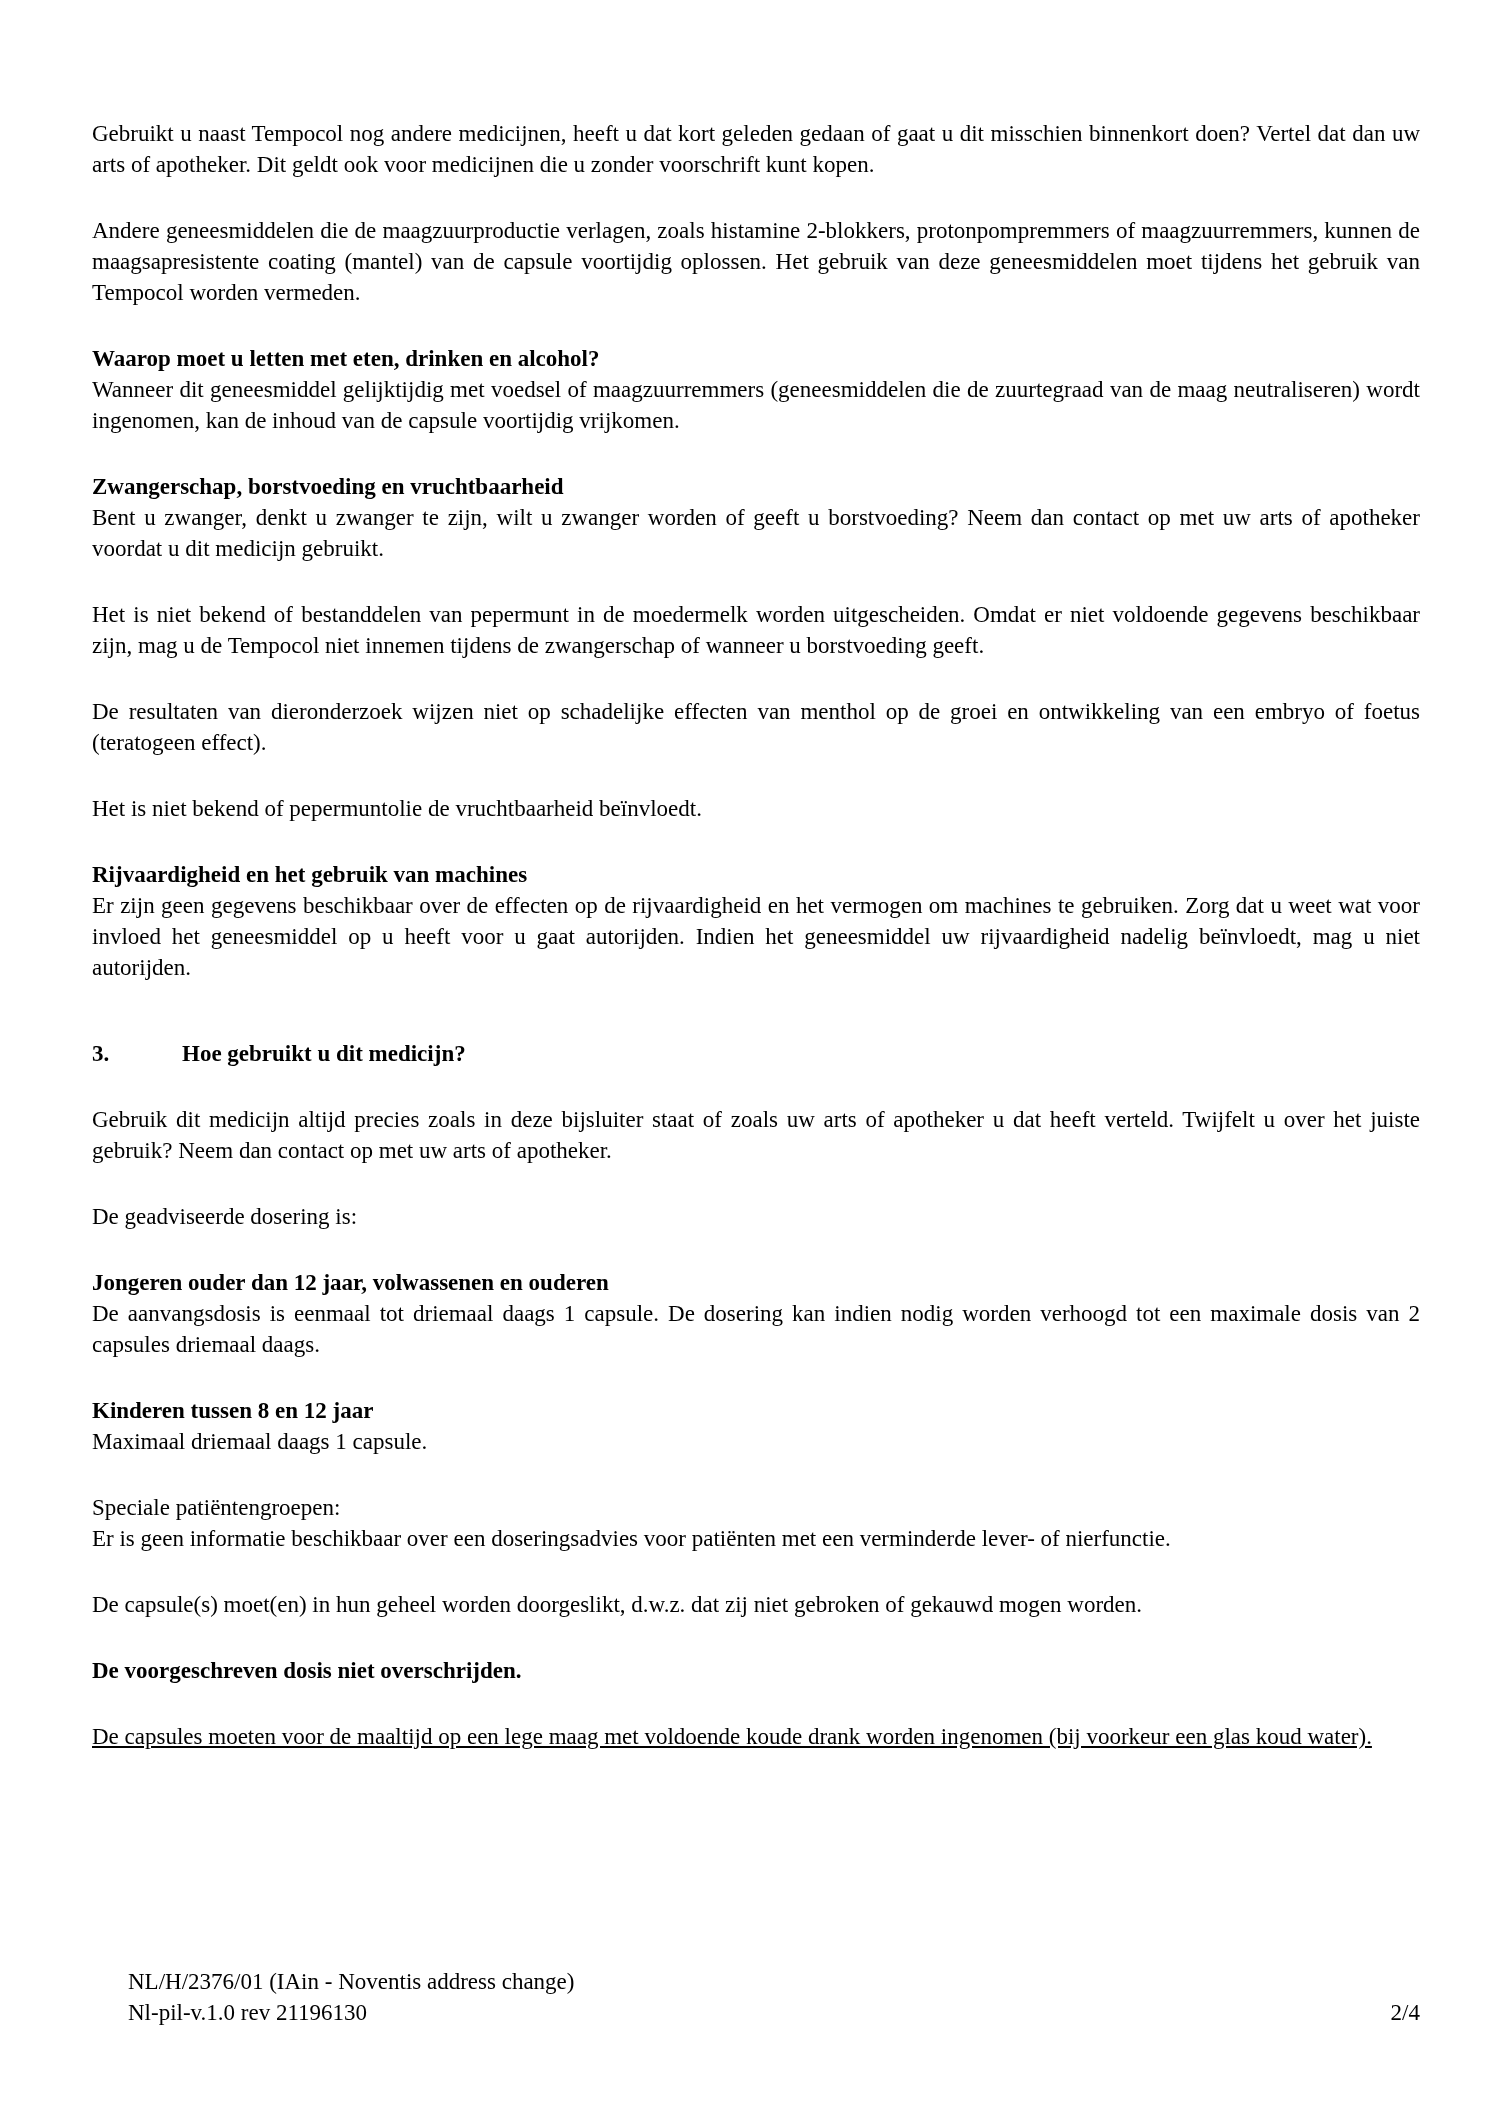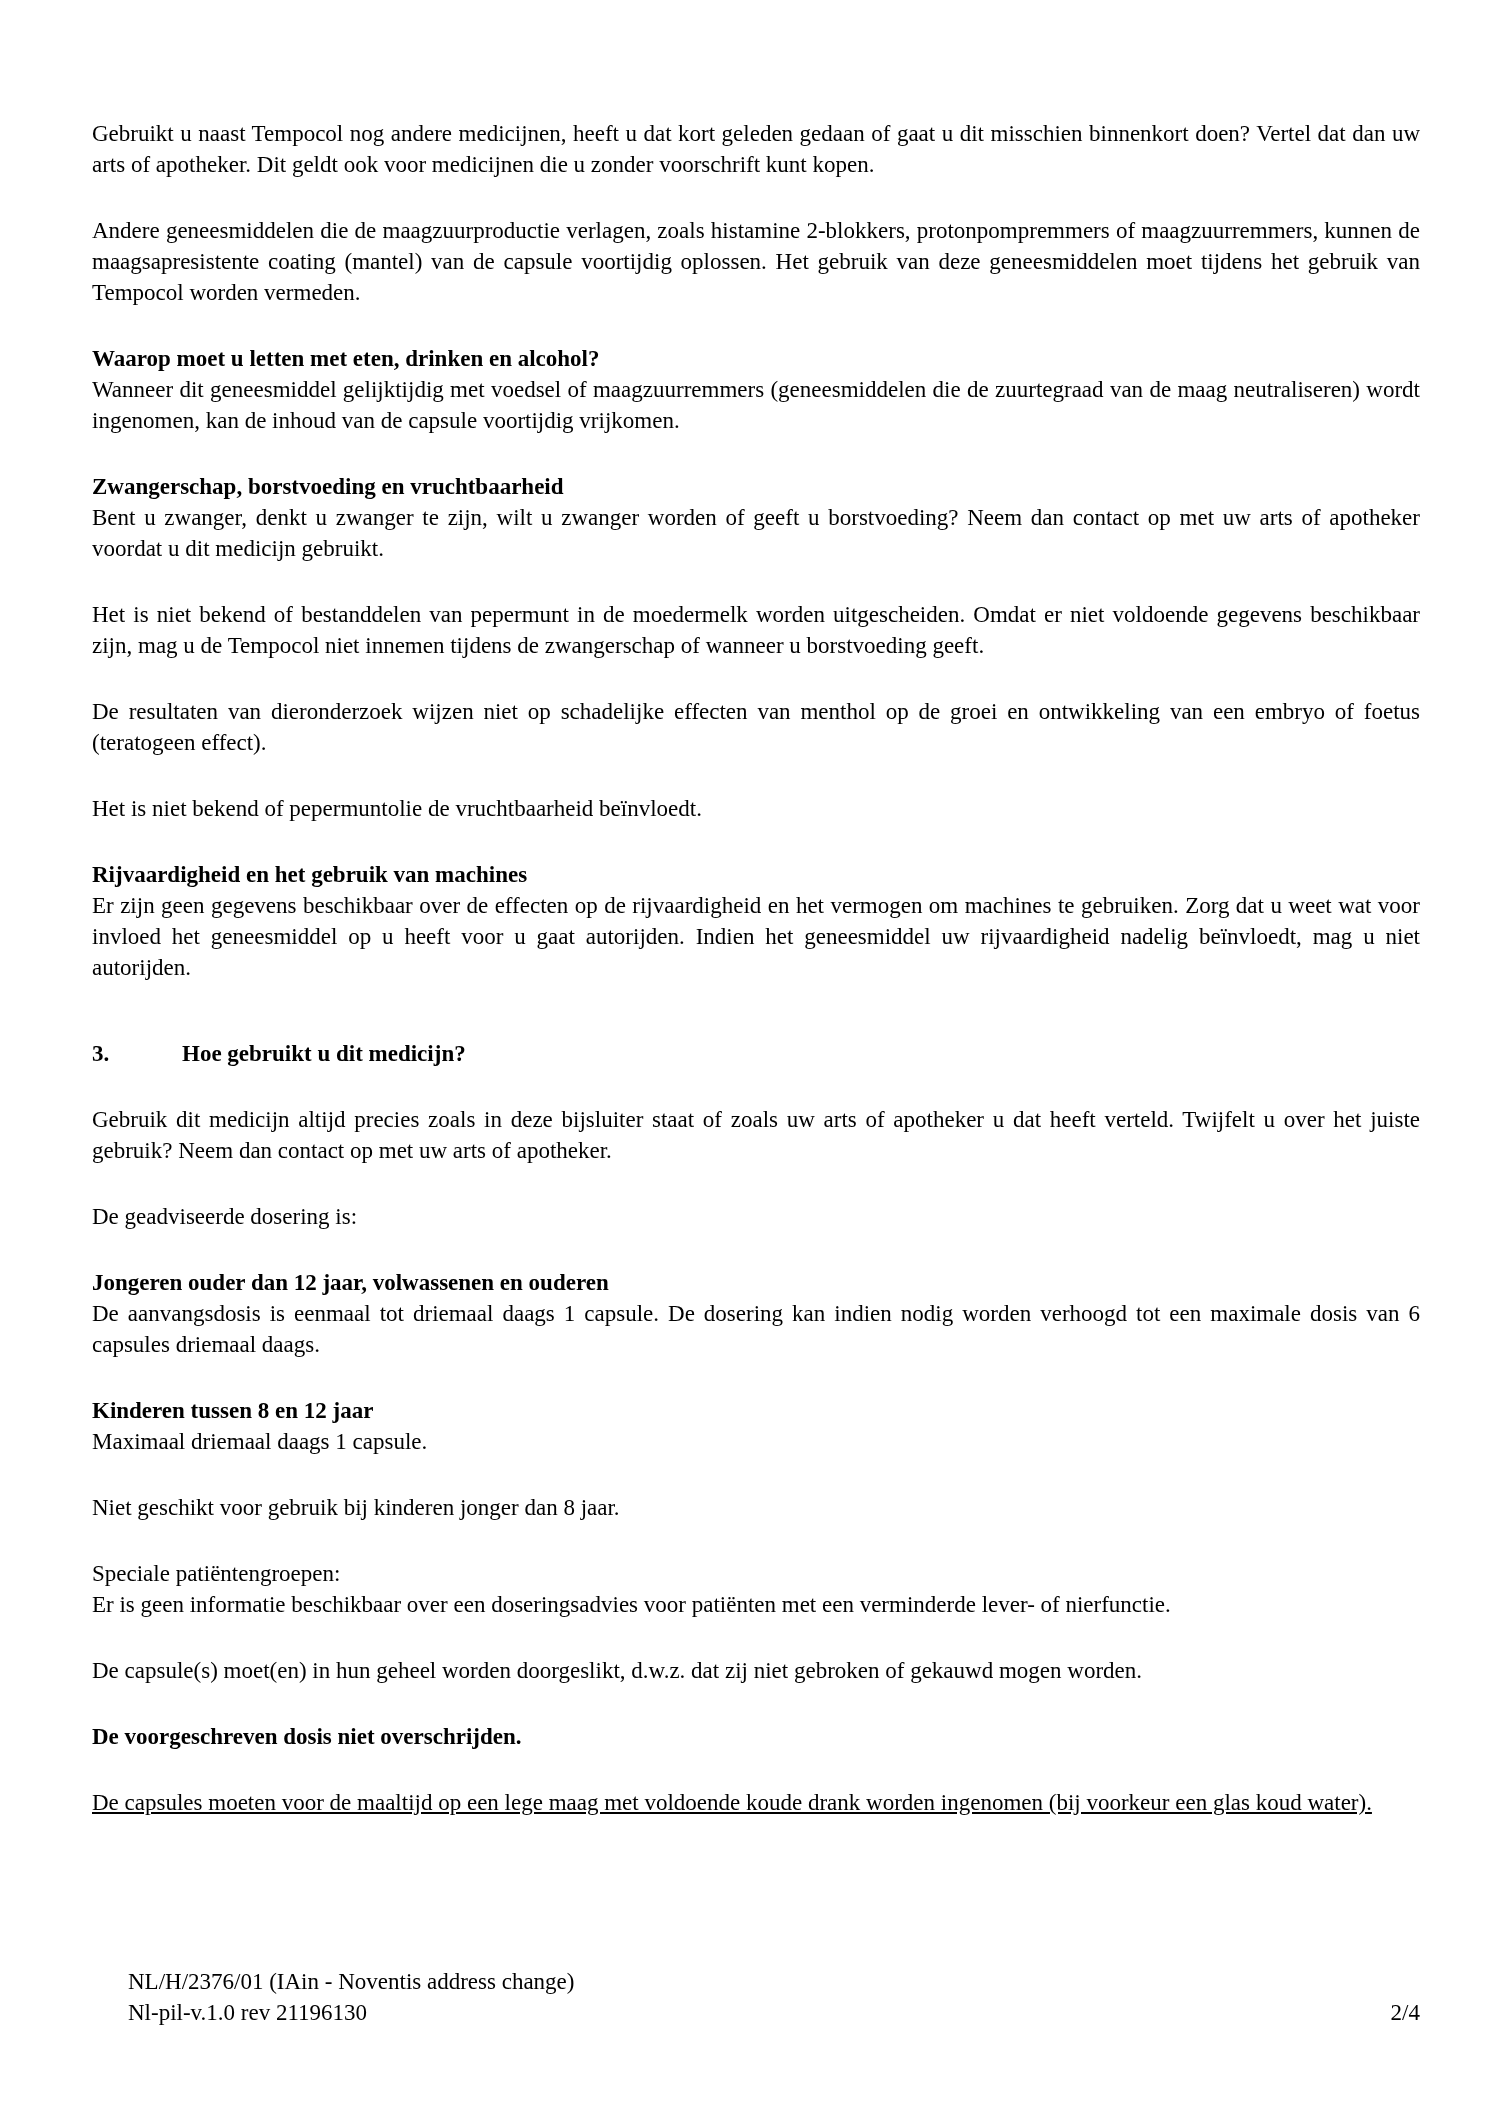--- a/index.html
+++ b/index.html
@@ -95,26 +95,25 @@
     <div class="section-heading">
       <span class="section-number">3.</span>
       <span>Hoe gebruikt u dit medicijn?</span>
     </div>
 
     <p class="para">Gebruik dit medicijn altijd precies zoals in deze bijsluiter staat of zoals uw arts of apotheker u dat heeft verteld. Twijfelt u over het juiste gebruik? Neem dan contact op met uw arts of apotheker.</p>
 
     <p class="para single">De geadviseerde dosering is:</p>
 
     <p class="heading">Jongeren ouder dan 12 jaar, volwassenen en ouderen</p>
-    <p class="para">De aanvangsdosis is eenmaal tot driemaal daags 1 capsule. De dosering kan indien nodig worden verhoogd tot een maximale dosis van 6 capsules driemaal daags.</p>
+    <p class="para">De aanvangsdosis is eenmaal tot driemaal daags 1 capsule. De dosering kan indien nodig worden verhoogd tot een maximale dosis van 2 capsules driemaal daags.</p>
 
     <p class="heading">Kinderen tussen 8 en 12 jaar</p>
     <p class="para single">Maximaal driemaal daags 1 capsule.</p>
 
-    <p class="para single">Niet geschikt voor gebruik bij kinderen jonger dan 8 jaar.</p>
 
     <p class="para group-label">Speciale patiëntengroepen:</p>
     <p class="para single">Er is geen informatie beschikbaar over een doseringsadvies voor patiënten met een verminderde lever- of nierfunctie.</p>
 
     <p class="para single">De capsule(s) moet(en) in hun geheel worden doorgeslikt, d.w.z. dat zij niet gebroken of gekauwd mogen worden.</p>
 
     <p class="para bold-para single">De voorgeschreven dosis niet overschrijden.</p>
 
     <p class="para underlined">De capsules moeten voor de maaltijd op een lege maag met voldoende koude drank worden ingenomen (bij voorkeur een glas koud water).</p>
 

